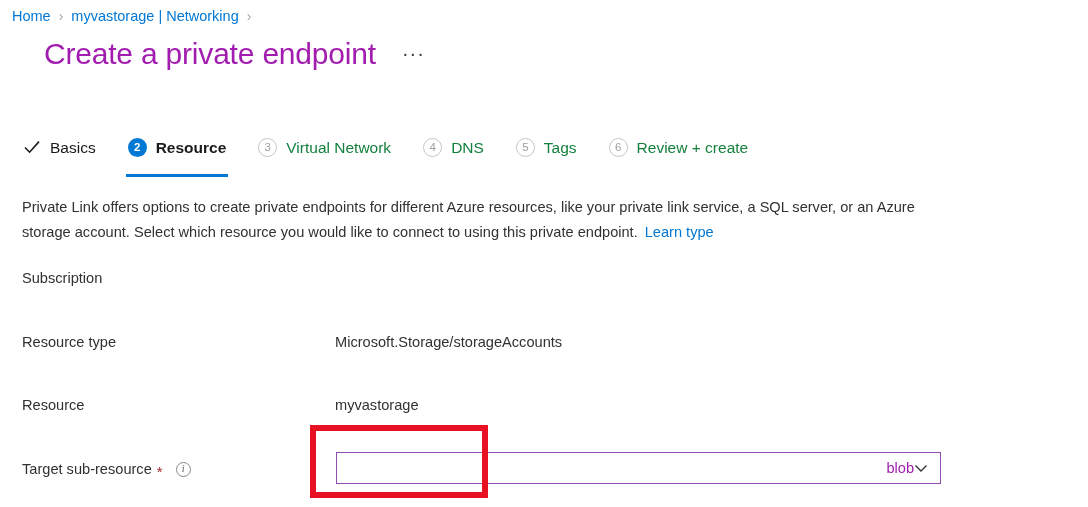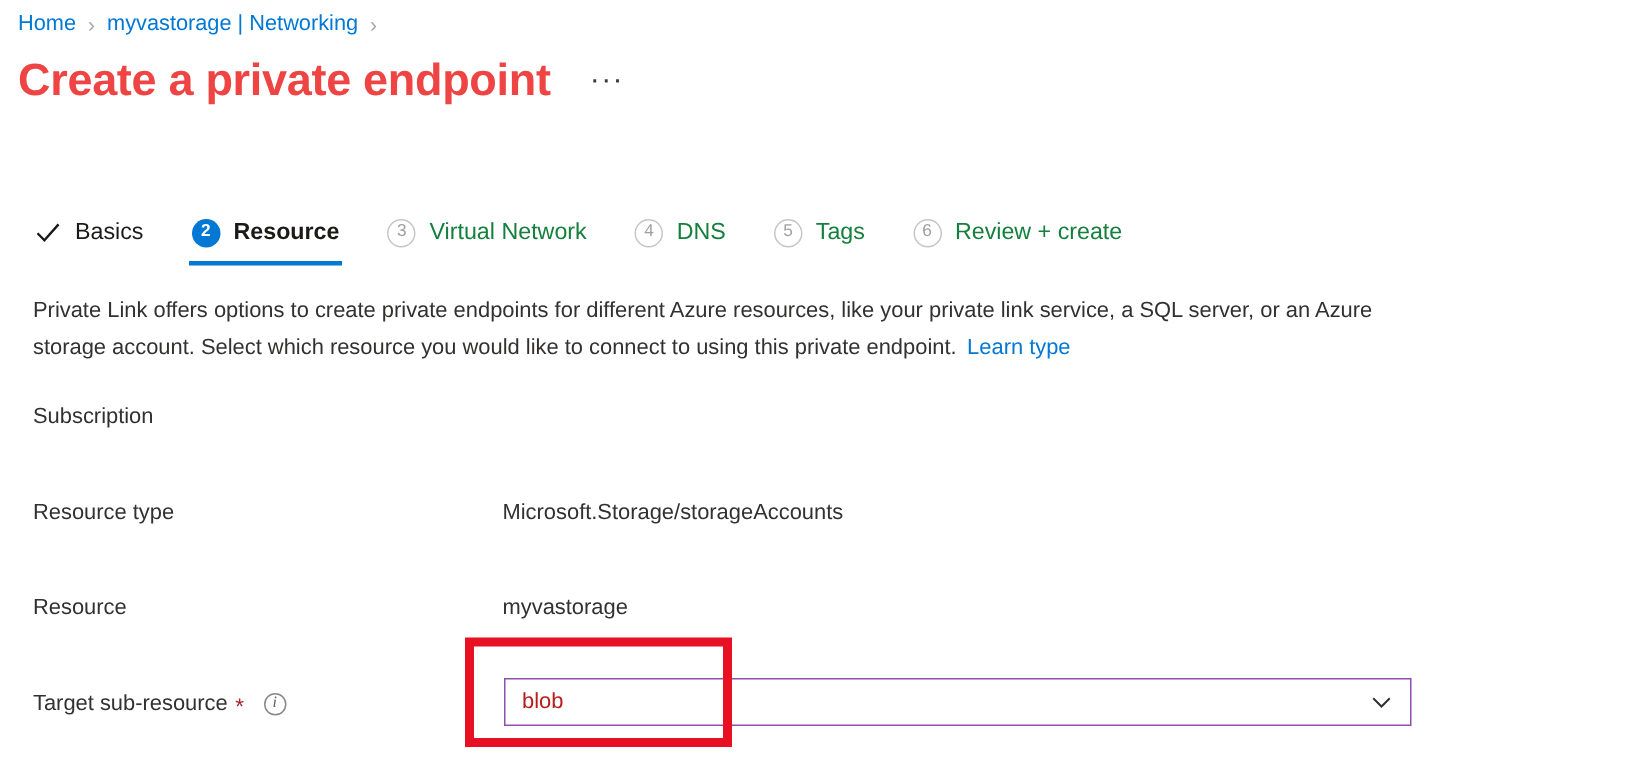--- a/index.html
+++ b/index.html
@@ -44,24 +44,25 @@
   
   .page-title-row {
     position: absolute;
     left: 12px;
     top: 34px;
     display: flex;
     align-items: baseline;
   }
   .page-title {
     font-size: 30px;
-    font-weight: 700;
+    font-weight: 400;
     letter-spacing: -0.2px;
-    color: #ef4444;
+    color: #a21caf;
     line-height: 40px;
+    margin-left: 32px;
   }
   .title-more {
     margin-left: 26px;
     font-size: 20px;
     color: #3b3a39;
     letter-spacing: 1px;
     line-height: 20px;
     cursor: pointer;
     position: relative;
     top: -4px;
@@ -71,21 +72,21 @@
   .tabs {
     position: absolute;
     left: 21px;
     top: 138px;
     display: flex;
     align-items: flex-start;
     height: 38px;
   }
   .tab {
     display: flex;
-    align-items: center;
+    align-items: flex-start;
     height: 34px;
     padding: 0 2px;
     margin-right: 28px;
     position: relative;
     cursor: pointer;
     font-size: 15.5px;
     white-space: nowrap;
   }
   .tab-label { line-height: 20px; }
 
@@ -215,22 +216,23 @@
     border: 1px solid #8f4db0;
     background: #ffffff;
     display: flex;
     align-items: center;
     padding: 0 8px 0 11px;
     cursor: pointer;
   }
   .dropdown-value {
     flex: 1;
     font-size: 14.6px;
-    color: #b91c1c;
+    color: #a21caf;
     line-height: 20px;
+    text-align: right;
   }
   .chevron-icon {
     width: 14px;
     height: 14px;
     flex: 0 0 auto;
     margin-right: 4px;
   }
 
   
   .annotation-box {

